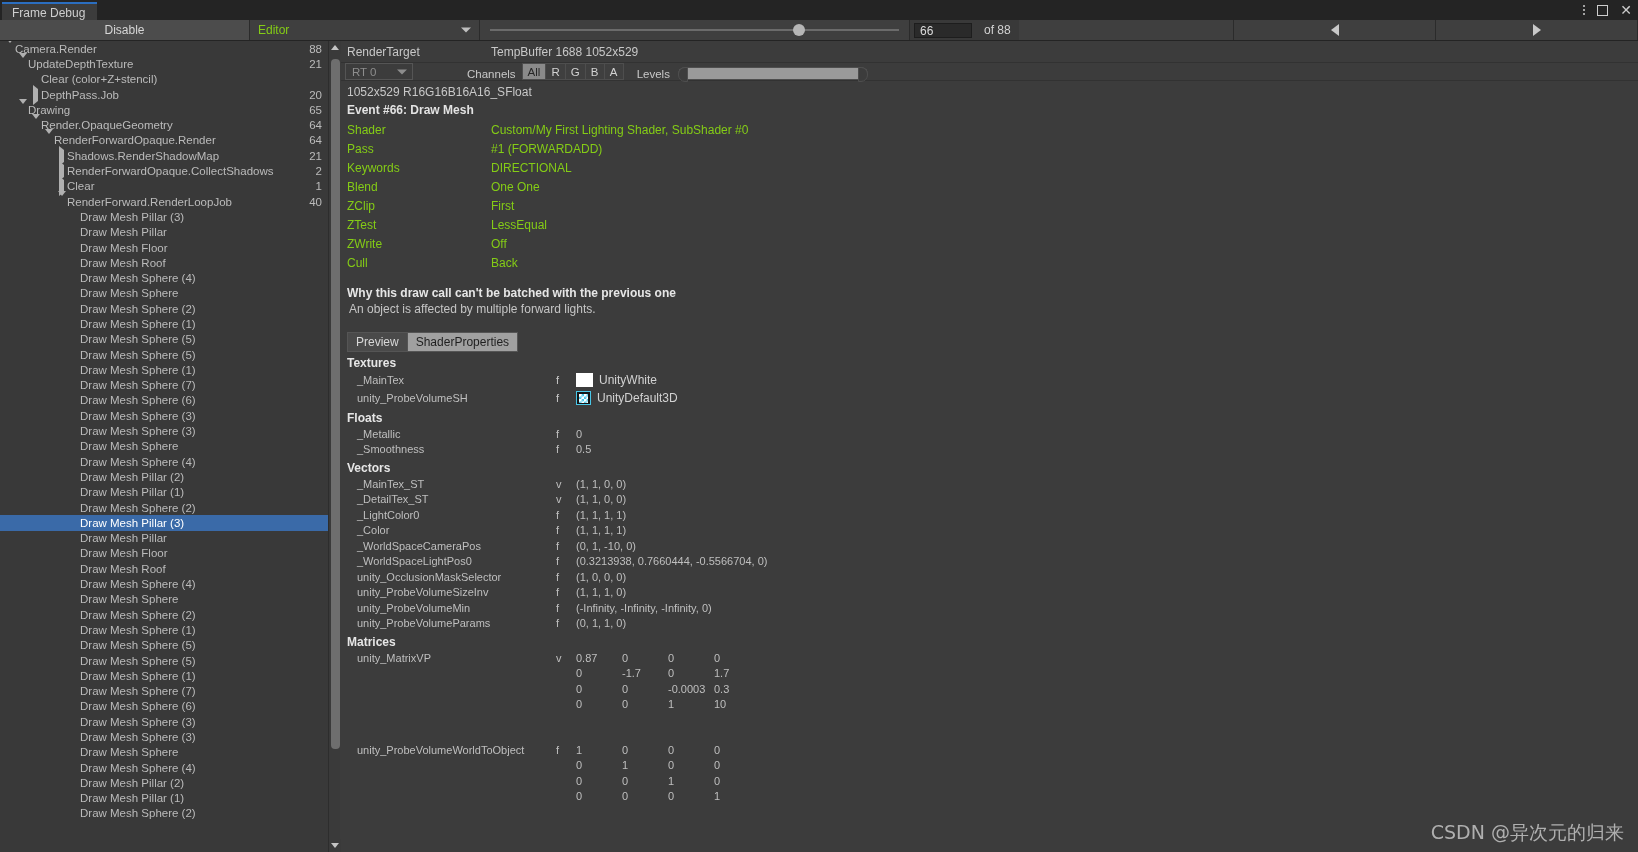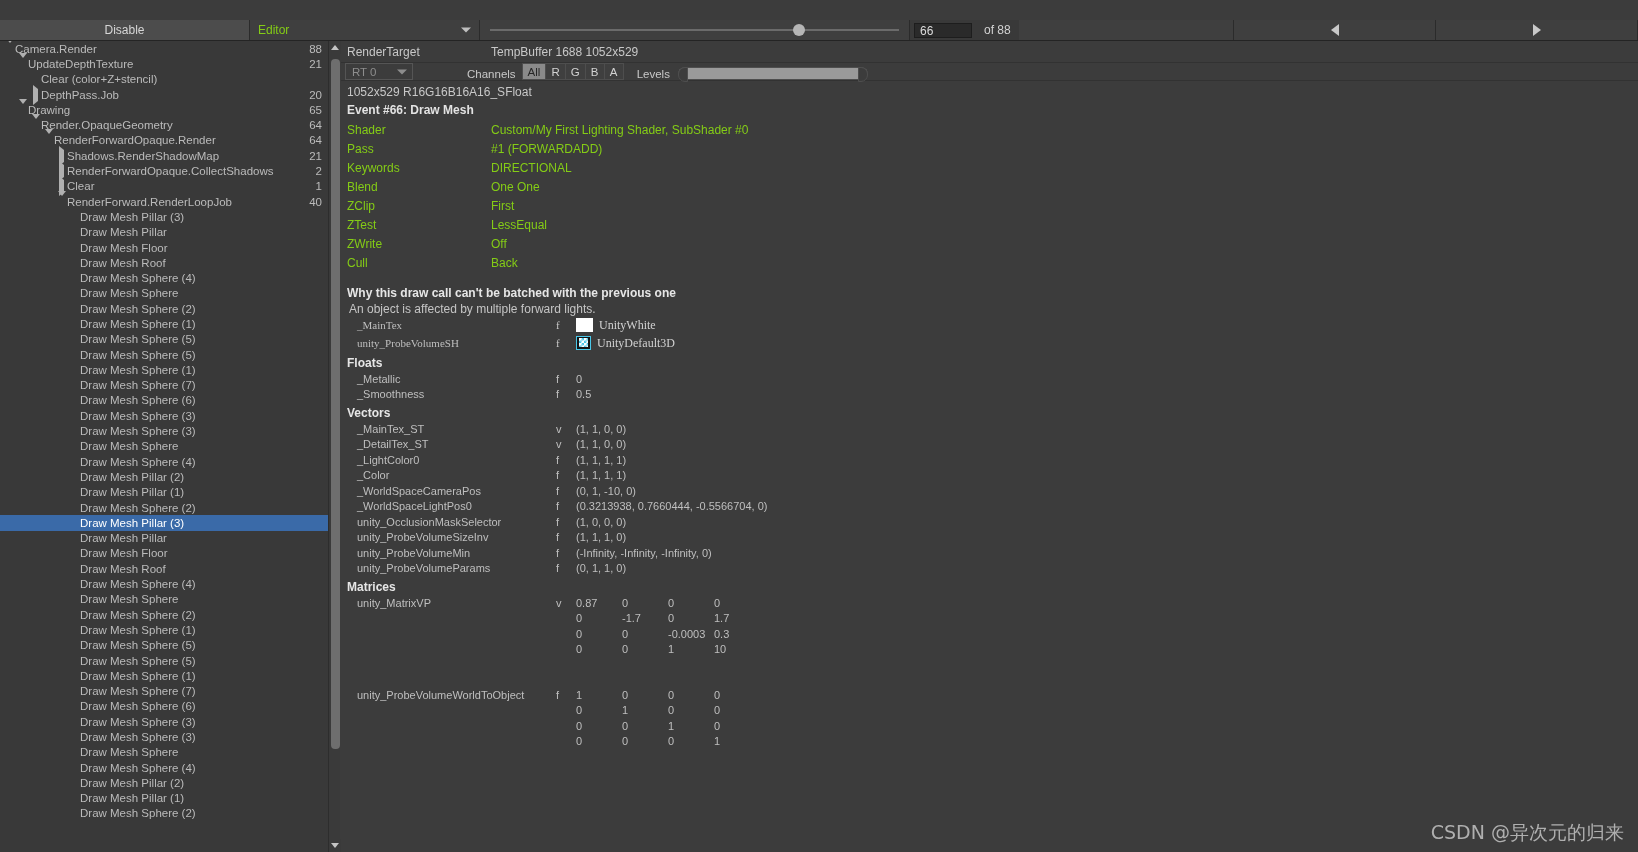--- a/index.html
+++ b/index.html
@@ -176,21 +176,21 @@
     display:inline-flex; align-items:center; justify-content:center; vertical-align:middle;
   }
   .swatch-3d i {
     width:9px; height:9px;
     background:
       linear-gradient(45deg,#49c7e8 25%,transparent 25%,transparent 75%,#49c7e8 75%),
       linear-gradient(45deg,#49c7e8 25%,#ffffff 25%,#ffffff 75%,#49c7e8 75%);
     background-size:5px 5px; background-position:0 0, 2.5px 2.5px;
     display:block;
   }
-  .texrow { display:flex; font-size:11px; color:#c8c8c8; height:18px; align-items:center;font-family:Liberation Serif, serif; }
+  .texrow { display:flex; font-size:11px; color:#c8c8c8; height:18px; align-items:center; }
   .texrow .pn { width:215px; padding-left:16px; font-size:11px; color:#bfbfbf; }
   .texrow .pt { width:20px; }
   .texrow .pv { display:flex; align-items:flex-start; gap:6px; font-size:12px; color:#d2d2d2; }
 
   .mrow { display:flex; font-size:11px; color:#bfbfbf; height:15.5px; align-items:center; }
   .mrow .pn { width:215px; padding-left:16px; }
   .mrow .pt { width:20px; }
   .mcell { width:46px; }
 
   
@@ -211,20 +211,32 @@
   }
   .leftedge {
     position:absolute; left:0; top:41px; width:3px; bottom:0; background:#4a4a4a;
   }
 </style>
 </head>
 <body>
 
 <div class="app">
 
+  <div class="titlebar">
+    <div class="tab">Frame Debug</div>
+    <div class="win-btns">
+      <span class="win-btn kebab">
+          <i></i>
+          <i></i>
+          <i></i>
+        </span>
+      <span class="win-btn sq"></span>
+      <span class="win-btn xmark">✕</span>
+    </div>
+  </div>
 
   <div class="toolbar">
     <div class="tb-btn">Disable</div>
     <div class="tb-dropdown">
       <span>Editor</span>
       <span class="caret"></span>
     </div>
     <div class="tb-slider-wrap">
       <div class="slider-track">
         <div class="slider-knob" style="left: 74%;"></div>
@@ -625,21 +637,26 @@
         </div>
         <div class="kv">
           <span class="k">Cull</span>
           <span class="v">Back</span>
         </div>
       </div>
 
     <div class="why-title">Why this draw call can't be batched with the previous one</div>
     <div class="why-body">An object is affected by multiple forward lights.</div>
 
-
+    <div class="tabs2" id="tabs2">
+        <div class="tab2">Preview</div>
+        <div class="tab2 on">ShaderProperties</div>
+      </div>
+
+    <div class="sec-title">Textures</div>
     <div id="textures">
         <div class="texrow">
           <span class="pn">_MainTex</span>
           <span class="pt">f</span>
           <span class="pv">
             <span class="swatch-white"></span>
             <span>UnityWhite</span>
           </span>
         </div>
         <div class="texrow">

